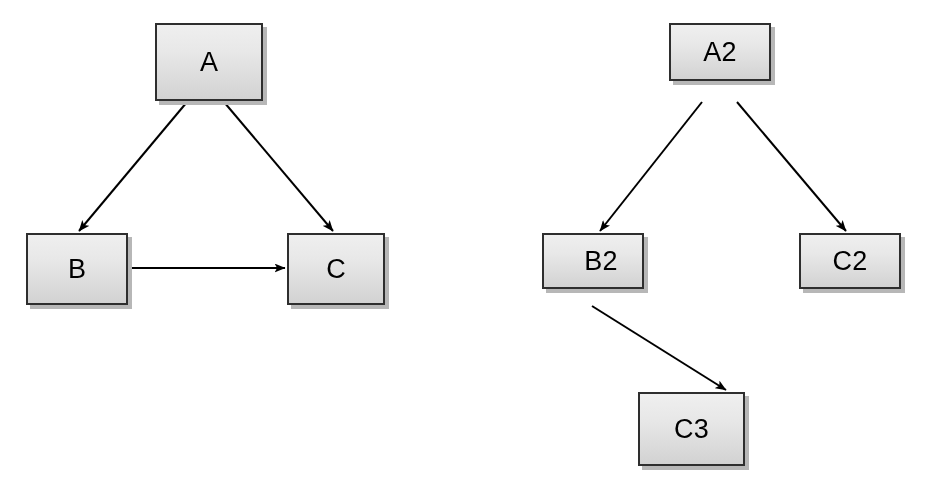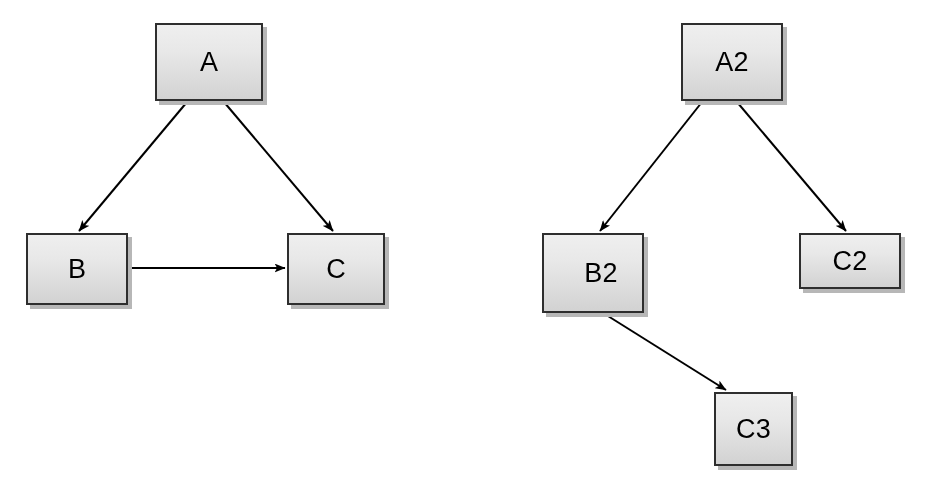--- a/index.html
+++ b/index.html
@@ -71,27 +71,27 @@
   <div id="nodes">
       <div class="node" style="left: 155px; top: 23px; width: 108px; height: 78px;">
         <span class="node-label">A</span>
       </div>
       <div class="node" style="left: 26px; top: 233px; width: 102px; height: 72px;">
         <span class="node-label">B</span>
       </div>
       <div class="node" style="left: 287px; top: 233px; width: 98px; height: 72px;">
         <span class="node-label">C</span>
       </div>
-      <div class="node" style="left: 669px; top: 23px; width: 102px; height: 78px; margin-left: 12px;">
+      <div class="node" style="left: 669px; top: 23px; width: 102px; height: 58px;">
         <span class="node-label">A2</span>
       </div>
-      <div class="node" style="left: 542px; top: 233px; width: 102px; height: 80px; padding-left: 16px;">
+      <div class="node" style="left: 542px; top: 233px; width: 102px; height: 56px; padding-left: 16px;">
         <span class="node-label">B2</span>
       </div>
       <div class="node" style="left: 799px; top: 233px; width: 102px; height: 56px;">
         <span class="node-label">C2</span>
       </div>
-      <div class="node" style="left: 714px; top: 392px; width: 79px; height: 74px;">
+      <div class="node" style="left: 638px; top: 392px; width: 107px; height: 74px;">
         <span class="node-label">C3</span>
       </div>
     </div>
 
 </div>
 
 </body></html>

